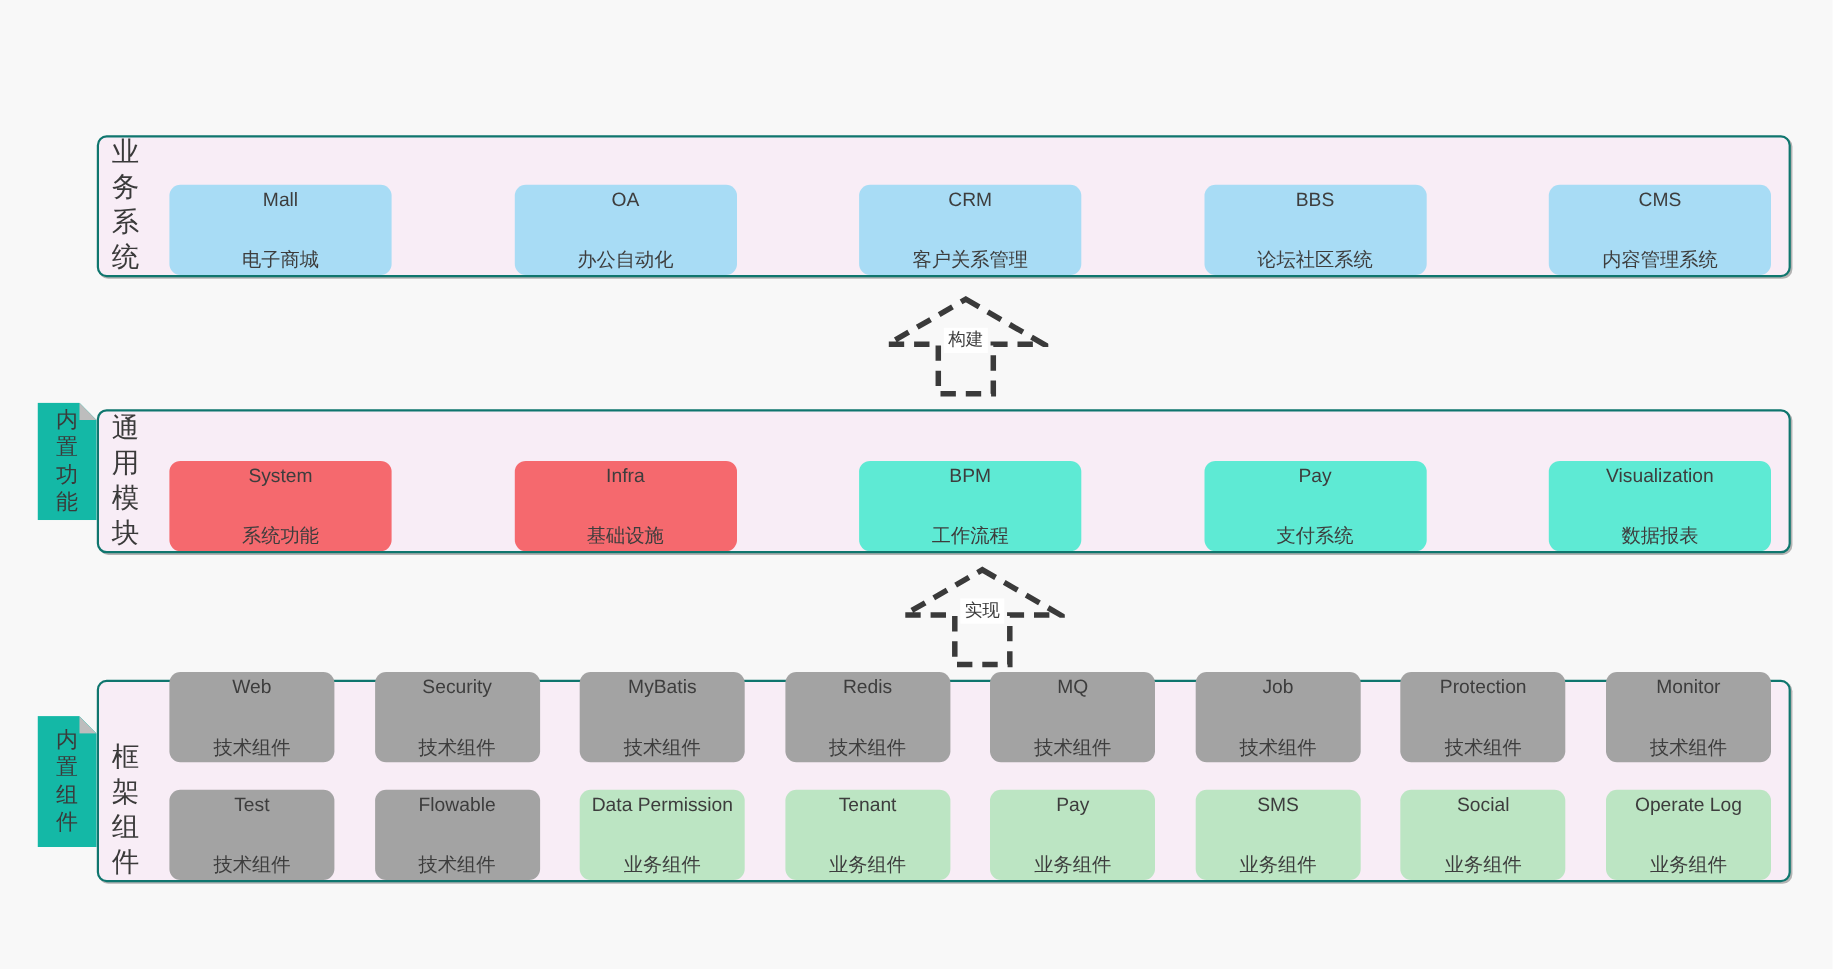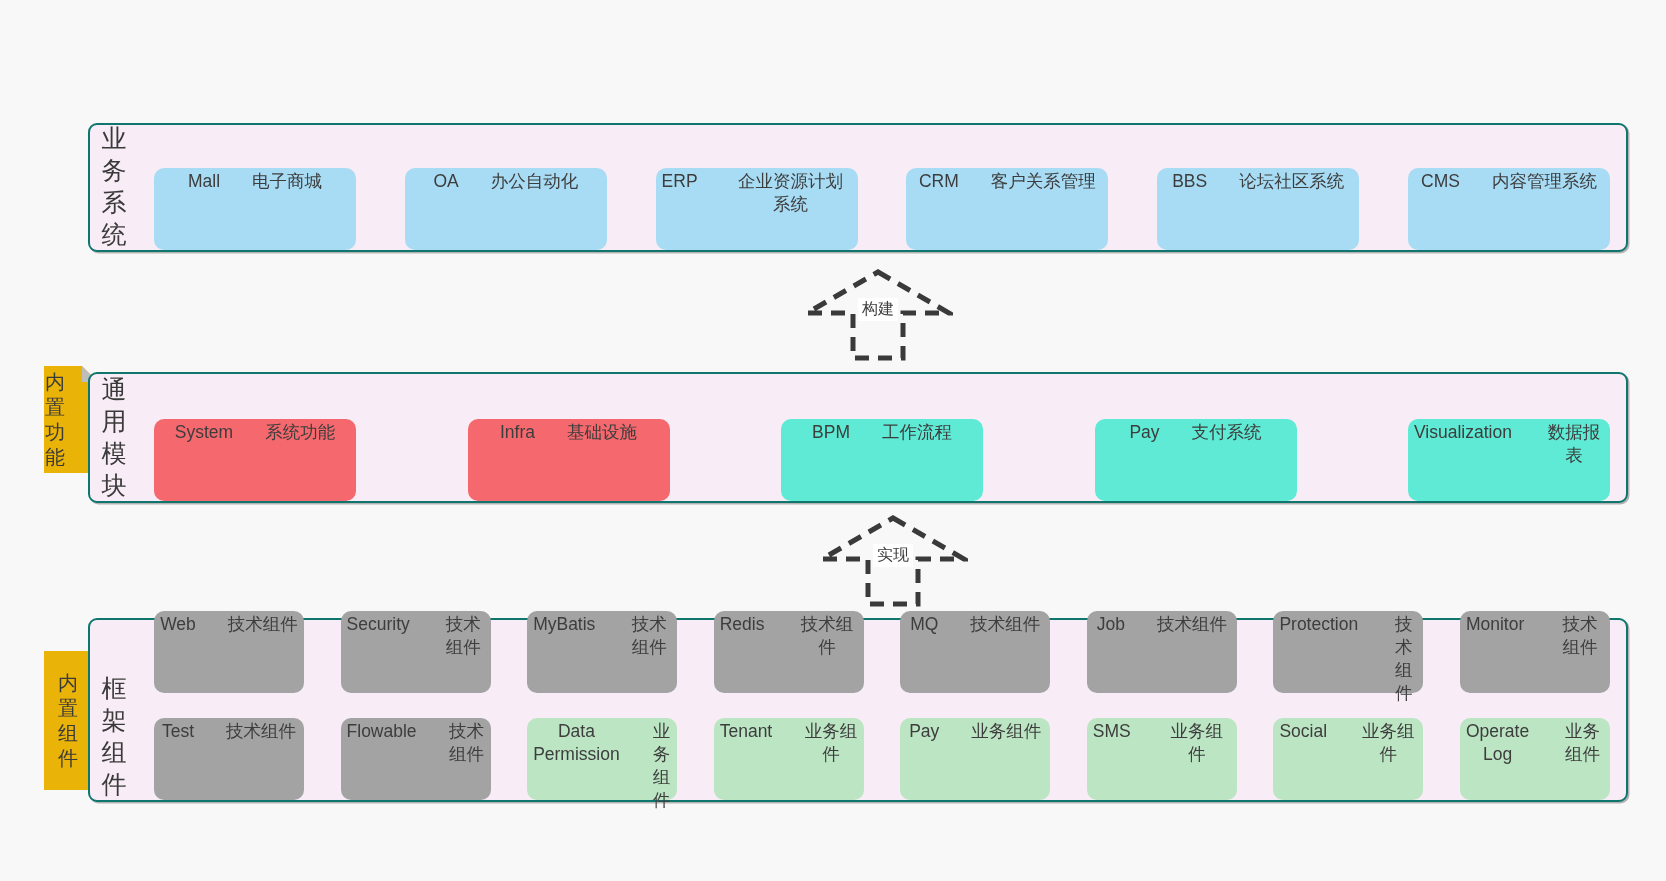--- a/index.html
+++ b/index.html
@@ -18,21 +18,21 @@
   .band-modules{top:372px;height:131px;}
   .band-framework{top:618px;height:184px;}
   .band-label{
     flex:0 0 28px;font-size:25px;line-height:32px;letter-spacing:0;
     word-break:break-all;text-align:center;color:#3a3a3a;
   }
   .boxes{flex:1;display:flex;justify-content:space-between;margin-left:26px;}
   .rows{flex:1;display:flex;flex-direction:column;gap:25px;margin-left:26px;}
   .row{display:flex;justify-content:space-between;}
   .box{
-    height:82px;border-radius:10px;display:flex;flex-direction:row;
+    height:82px;border-radius:10px;display:flex;flex-direction:column;
     justify-content:center;text-align:center;font-size:17.5px;line-height:23px;
     padding:2px 6px;box-sizing:border-box;gap:32px;
   }
   .band-business .box,.band-modules .box{width:202px;}
   .band-framework .box{width:150px;}
   .blue{background:#a8dcf5;}
   .red{background:#f5696e;}
   .pink{background:#5eead4;}
   .green{background:#a3a3a3;}
   .lightgreen{background:#bce5c3;}
@@ -40,26 +40,26 @@
   .arrow{position:absolute;width:150px;height:94px;z-index:1;}
   .arrow-build{left:803px;top:268px;}
   .arrow-implement{left:818px;top:514px;}
   .arrow svg{display:block;width:150px;height:94px;}
   .arrow-label{
     position:absolute;left:50%;top:30px;transform:translateX(-50%);
     background:#ffffff;padding:1px 4px;font-size:16px;color:#3d3d3d;white-space:nowrap;
   }
   
   .sticky{
-    position:absolute;left:44px;width:54px;background:#eab308;z-index:1;
-    display:flex;align-items:center;justify-content:flex-start;
+    position:absolute;left:34px;width:54px;background:#14b8a6;z-index:1;
+    display:flex;align-items:center;justify-content:center;
     clip-path:polygon(0 0,calc(100% - 16px) 0,100% 16px,100% 100%,0 100%);
   }
   .sticky-functions{top:366px;height:107px;}
-  .sticky-components{top:651px;height:139px;padding-left:13px;}
+  .sticky-components{top:651px;height:119px;}
   .sticky-fold{
     position:absolute;top:0;right:0;width:16px;height:16px;background:#bdbdbd;
     clip-path:polygon(0 0,100% 100%,0 100%);
   }
   .sticky-label{
     font-size:20px;line-height:25px;width:22px;word-break:break-all;
     text-align:center;color:#3a3a3a;position:relative;z-index:1;
   }
 </style>
 </head>
@@ -70,24 +70,20 @@
   <section class="band band-business">
     <div class="band-label">业务系统</div>
     <div class="boxes">
       <div class="box blue">
         <div>Mall</div>
         <div>电子商城</div>
       </div>
       <div class="box blue">
         <div>OA</div>
         <div>办公自动化</div>
-      </div>
-      <div class="box blue">
-        <div>ERP</div>
-        <div>企业资源计划系统</div>
       </div>
       <div class="box blue">
         <div>CRM</div>
         <div>客户关系管理</div>
       </div>
       <div class="box blue">
         <div>BBS</div>
         <div>论坛社区系统</div>
       </div>
       <div class="box blue">

